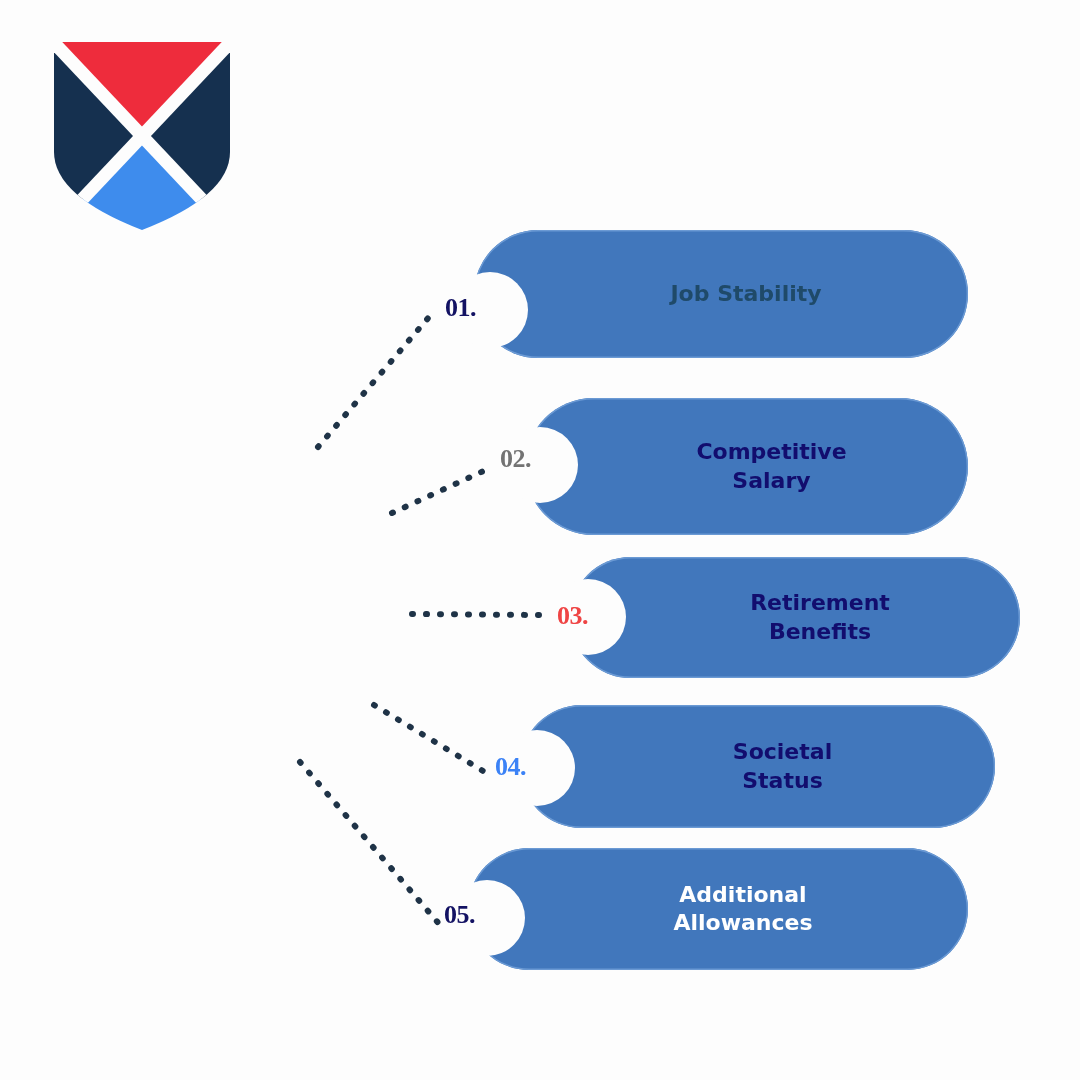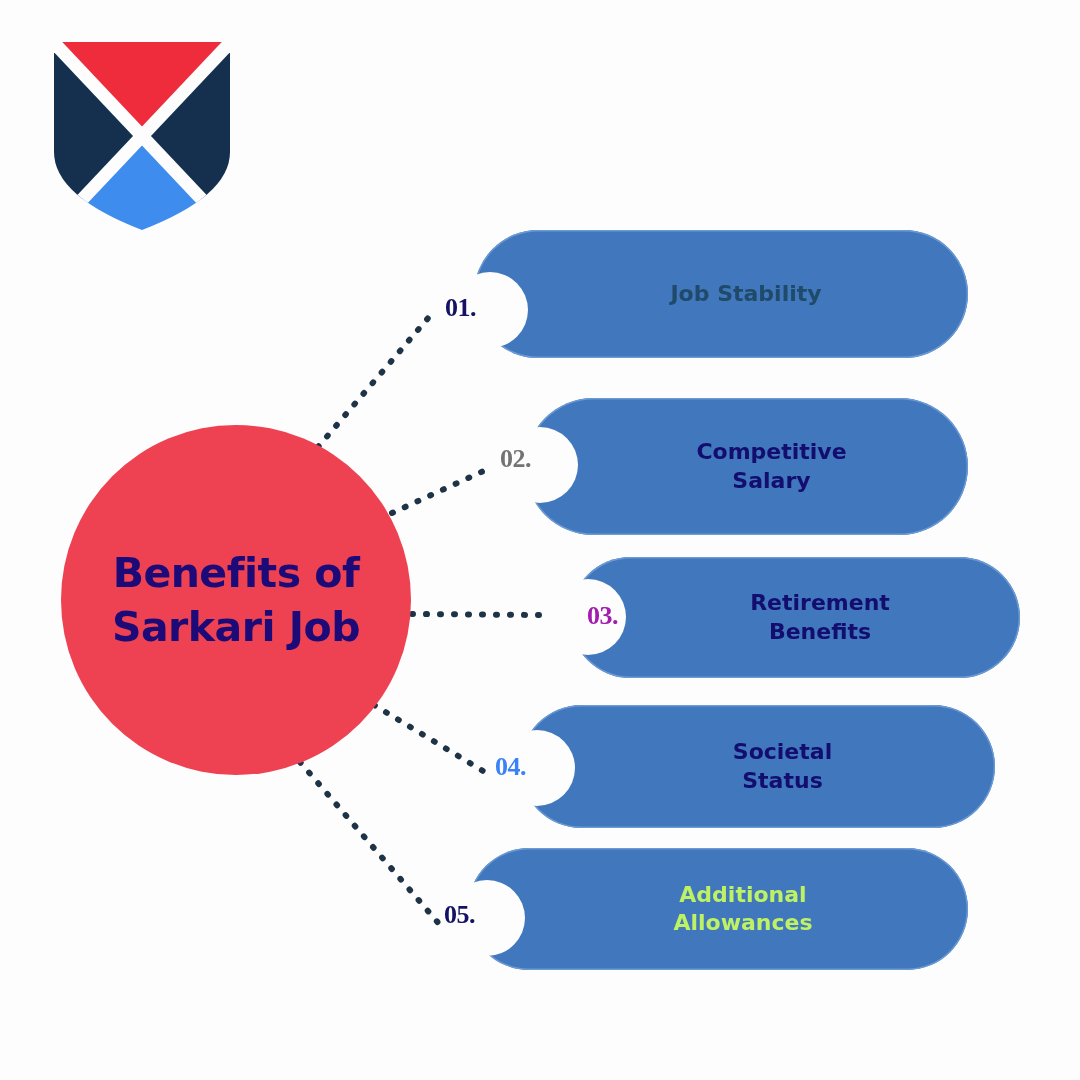--- a/index.html
+++ b/index.html
@@ -134,50 +134,46 @@
   <svg id="connectors">
     <g id="connector-group" stroke="#1f3347" stroke-width="6" stroke-linecap="round" stroke-dasharray="1 13" fill="none">
         <line x1="318" y1="447" x2="435" y2="310"></line>
         <line x1="392" y1="513" x2="490" y2="468"></line>
         <line x1="412" y1="614" x2="540" y2="615"></line>
         <line x1="374" y1="705" x2="488" y2="774"></line>
         <line x1="300" y1="762" x2="440" y2="925"></line>
       </g>
   </svg>
 
-  <div id="center-circle">
-    <div class="ctext">Benefits of
-Sarkari Job</div>
-  </div>
 
   <div id="items-layer">
       <div class="bar" style="left: 474px; top: 230px; width: 494px; height: 128px; background: rgb(65, 119, 188);">
         <div class="bar-label" style="color: rgb(31, 74, 105);">Job Stability</div>
       </div>
       <div class="notch" style="left: 452px; top: 272px; background: rgb(253, 253, 253);"></div>
       <div class="num" style="left: 445px; top: 293px; color: rgb(19, 18, 99);">01.</div>
       <div class="bar" style="left: 525px; top: 398px; width: 443px; height: 137px; background: rgb(65, 119, 188);">
         <div class="bar-label" style="color: rgb(18, 13, 110);">Competitive
 Salary</div>
       </div>
       <div class="notch" style="left: 502px; top: 427px; background: rgb(253, 253, 253);"></div>
       <div class="num" style="left: 500px; top: 444px; color: #737373;">02.</div>
       <div class="bar" style="left: 570px; top: 557px; width: 450px; height: 121px; background: rgb(65, 119, 188);">
         <div class="bar-label" style="color: rgb(18, 13, 110);">Retirement
 Benefits</div>
       </div>
       <div class="notch" style="left: 550px; top: 579px; background: rgb(253, 253, 253);"></div>
-      <div class="num" style="left: 587px; top: 601px; color: #a21caf;">03.</div>
+      <div class="num" style="left: 557px; top: 601px; color: #ef4444;">03.</div>
       <div class="bar" style="left: 520px; top: 705px; width: 475px; height: 123px; background: rgb(65, 119, 188);">
         <div class="bar-label" style="color: rgb(18, 13, 110);">Societal
 Status</div>
       </div>
       <div class="notch" style="left: 499px; top: 730px; background: rgb(253, 253, 253);"></div>
       <div class="num" style="left: 495px; top: 752px; color: #3b82f6;">04.</div>
       <div class="bar" style="left: 468px; top: 848px; width: 500px; height: 122px; background: rgb(65, 119, 188);">
-        <div class="bar-label" style="color: #bef264; text-align: center;">Additional
+        <div class="bar-label" style="color: #ffffff; text-align: center;">Additional
 Allowances</div>
       </div>
       <div class="notch" style="left: 449px; top: 880px; background: rgb(253, 253, 253);"></div>
       <div class="num" style="left: 444px; top: 900px; color: rgb(19, 18, 99);">05.</div>
     </div>
 
 </div>
 
 </body></html>

